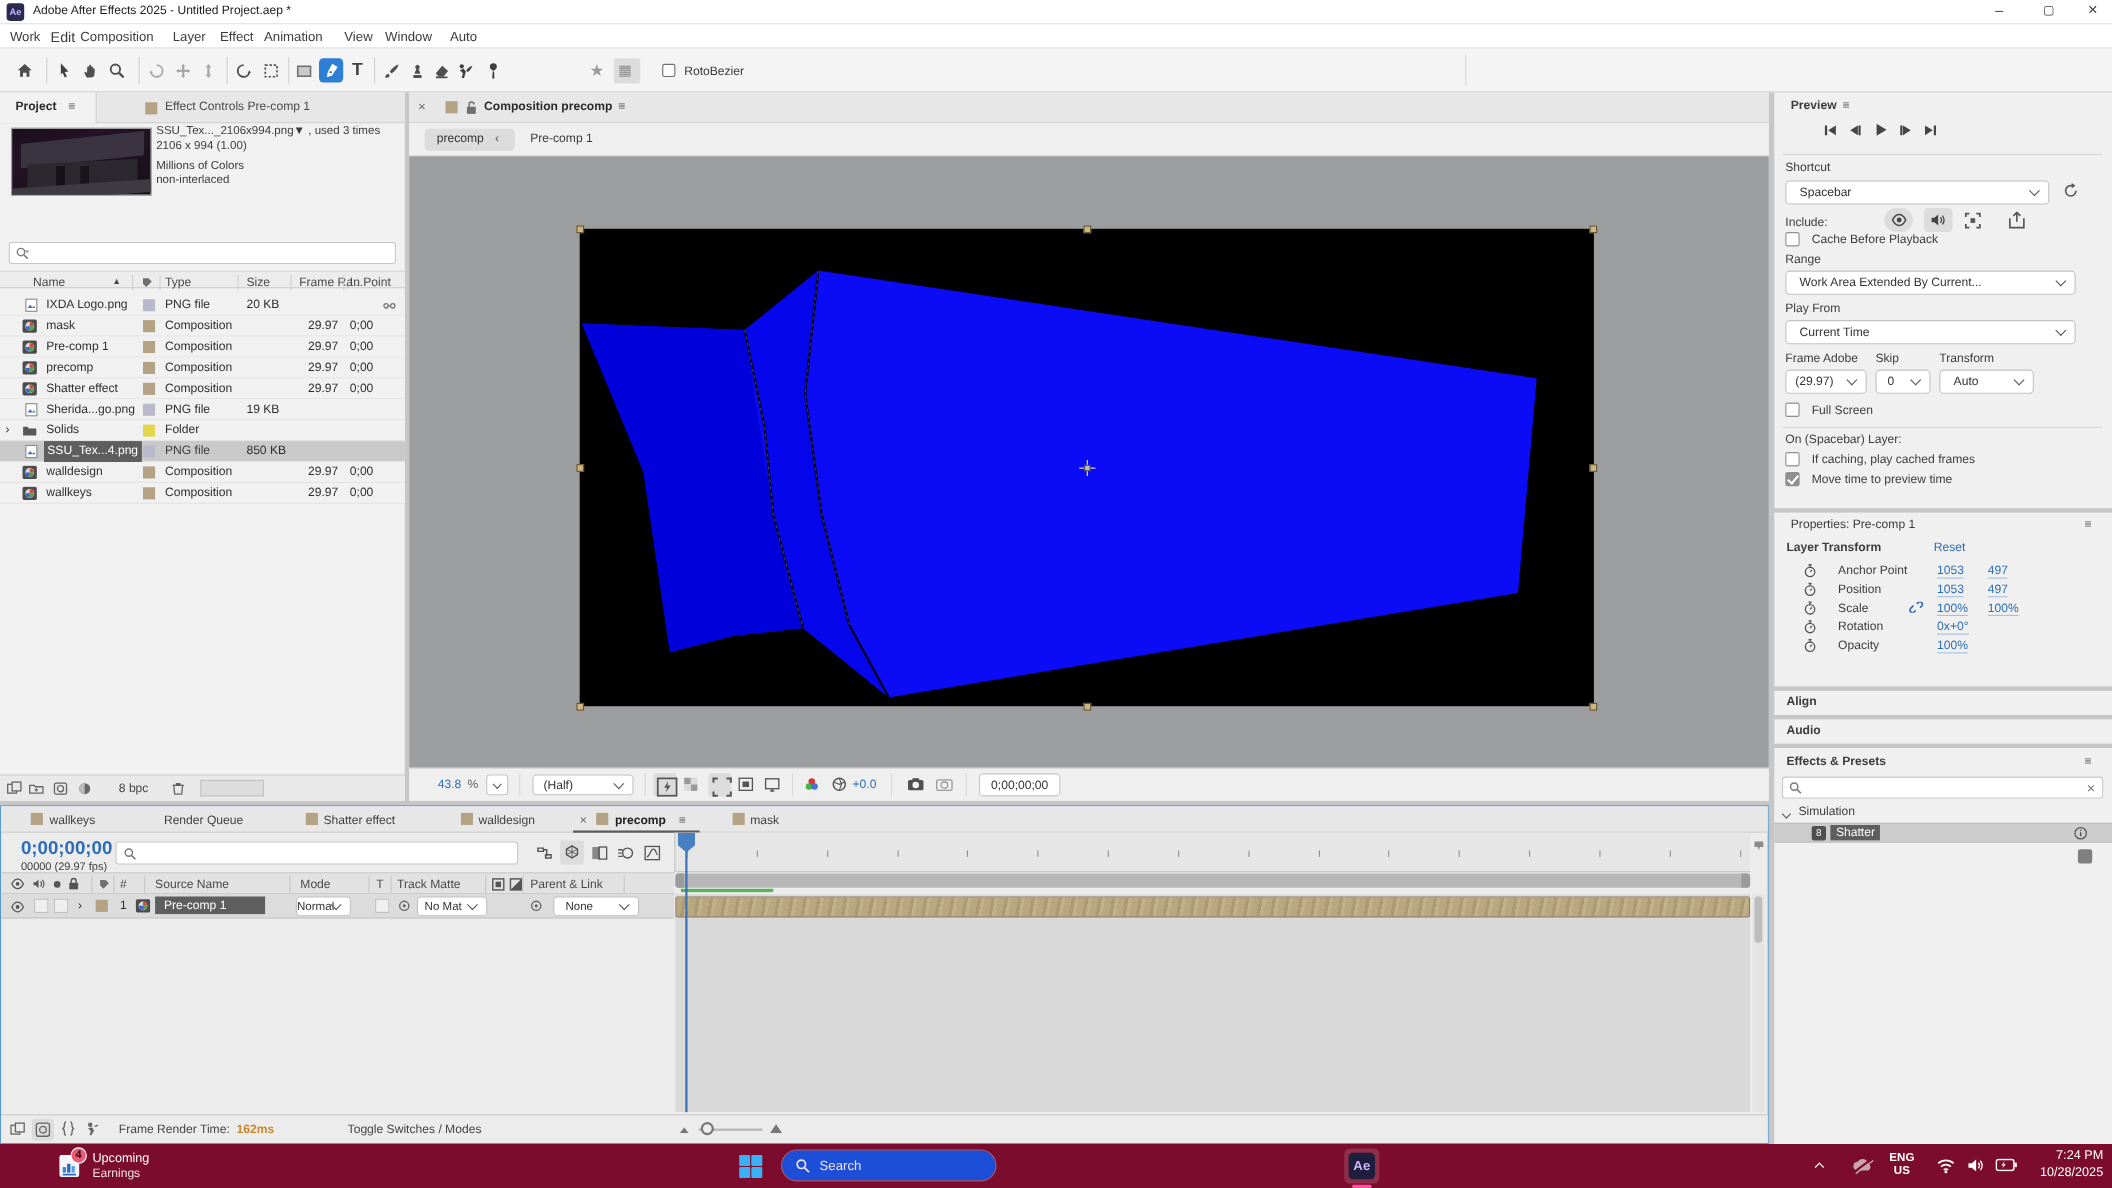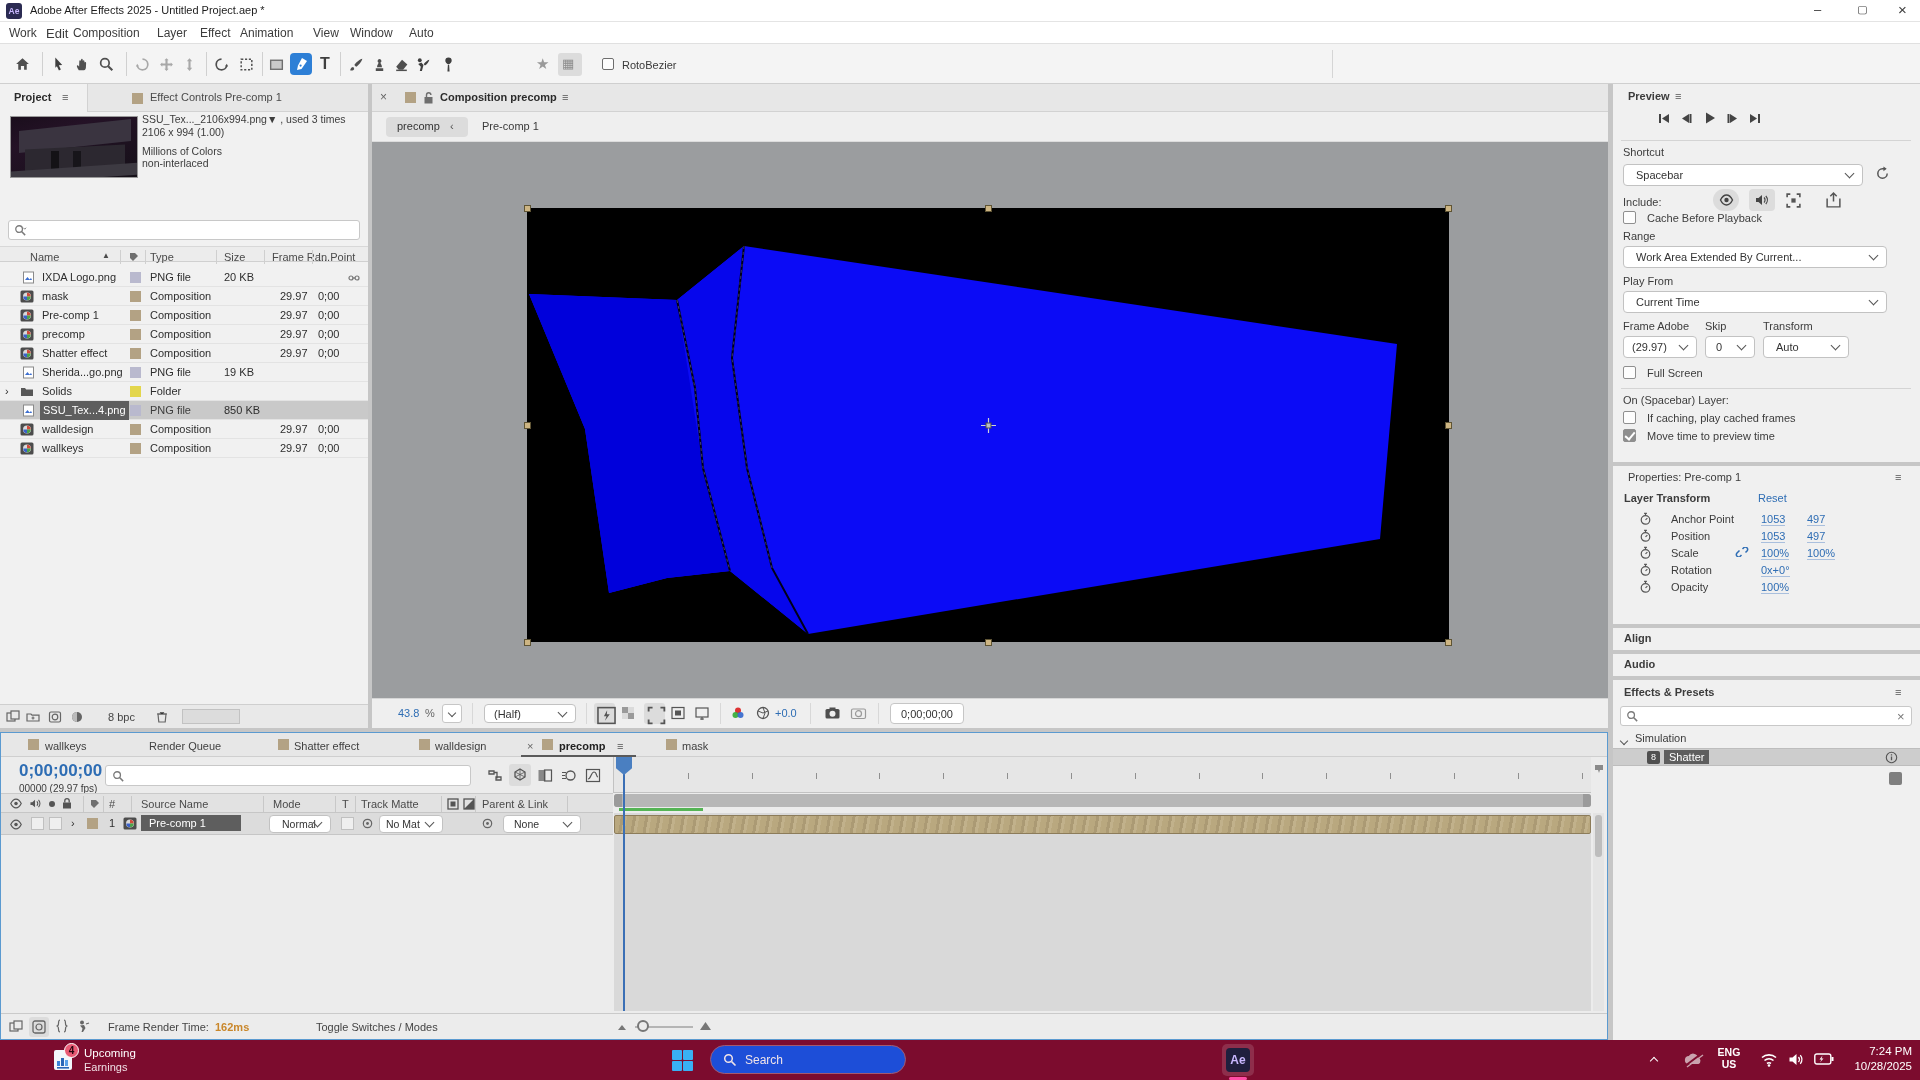--- a/index.html
+++ b/index.html
@@ -869,21 +869,21 @@
     <span class="ic" style="left:122px;top:4px">
           <svg width="14" height="13" viewBox="0 0 14 13">
             <rect x="0.5" y="0.5" width="13" height="12" rx="1.5" fill="#4c4c4c"></rect>
             <circle cx="7" cy="6.5" r="4" fill="#d9d9d9"></circle>
             <path d="M7 6.5 7 2.8A3.7 3.7 0 0 1 10.7 6.5Z" fill="#d14a3c"></path>
             <path d="M7 6.5 10.7 6.5A3.7 3.7 0 0 1 7 10.2Z" fill="#4aa34a"></path>
             <path d="M7 6.5 7 10.2A3.7 3.7 0 0 1 3.3 6.5Z" fill="#3b62c9"></path>
           </svg>
         </span>
     <span class="a" style="left:140px;top:2px;background:#5e5e5e;color:#fff;padding:2px 8px;min-width:100px">Pre-comp 1</span>
-    <div class="dd" style="left:268px;top:2px;width:62px;height:18px;line-height:17px;padding-left:12px;font-size:10.5px"><span>Normal</span></div>
+    <div class="dd" style="left:268px;top:2px;width:50px;height:18px;line-height:17px;padding-left:0;font-size:10.5px"><span>Normal</span></div>
     <span class="a" style="left:340px;top:4px;width:13px;height:13px;background:#efefef;border:1px solid #c0c0c0"></span>
     <span class="ic" style="left:360px;top:4px">
           <svg width="13" height="13" viewBox="0 0 14 14">
             <circle cx="7" cy="7" r="4.5" fill="none" stroke="#666" stroke-width="1.3"></circle>
             <circle cx="7" cy="7" r="1.5" fill="#666"></circle>
           </svg>
         </span>
     <div class="dd" style="left:378px;top:2px;width:64px;height:18px;line-height:17px;padding-left:6px;font-size:10.5px"><span>No Mat</span></div>
     <span class="ic" style="left:480px;top:4px">
           <svg width="13" height="13" viewBox="0 0 14 14">

